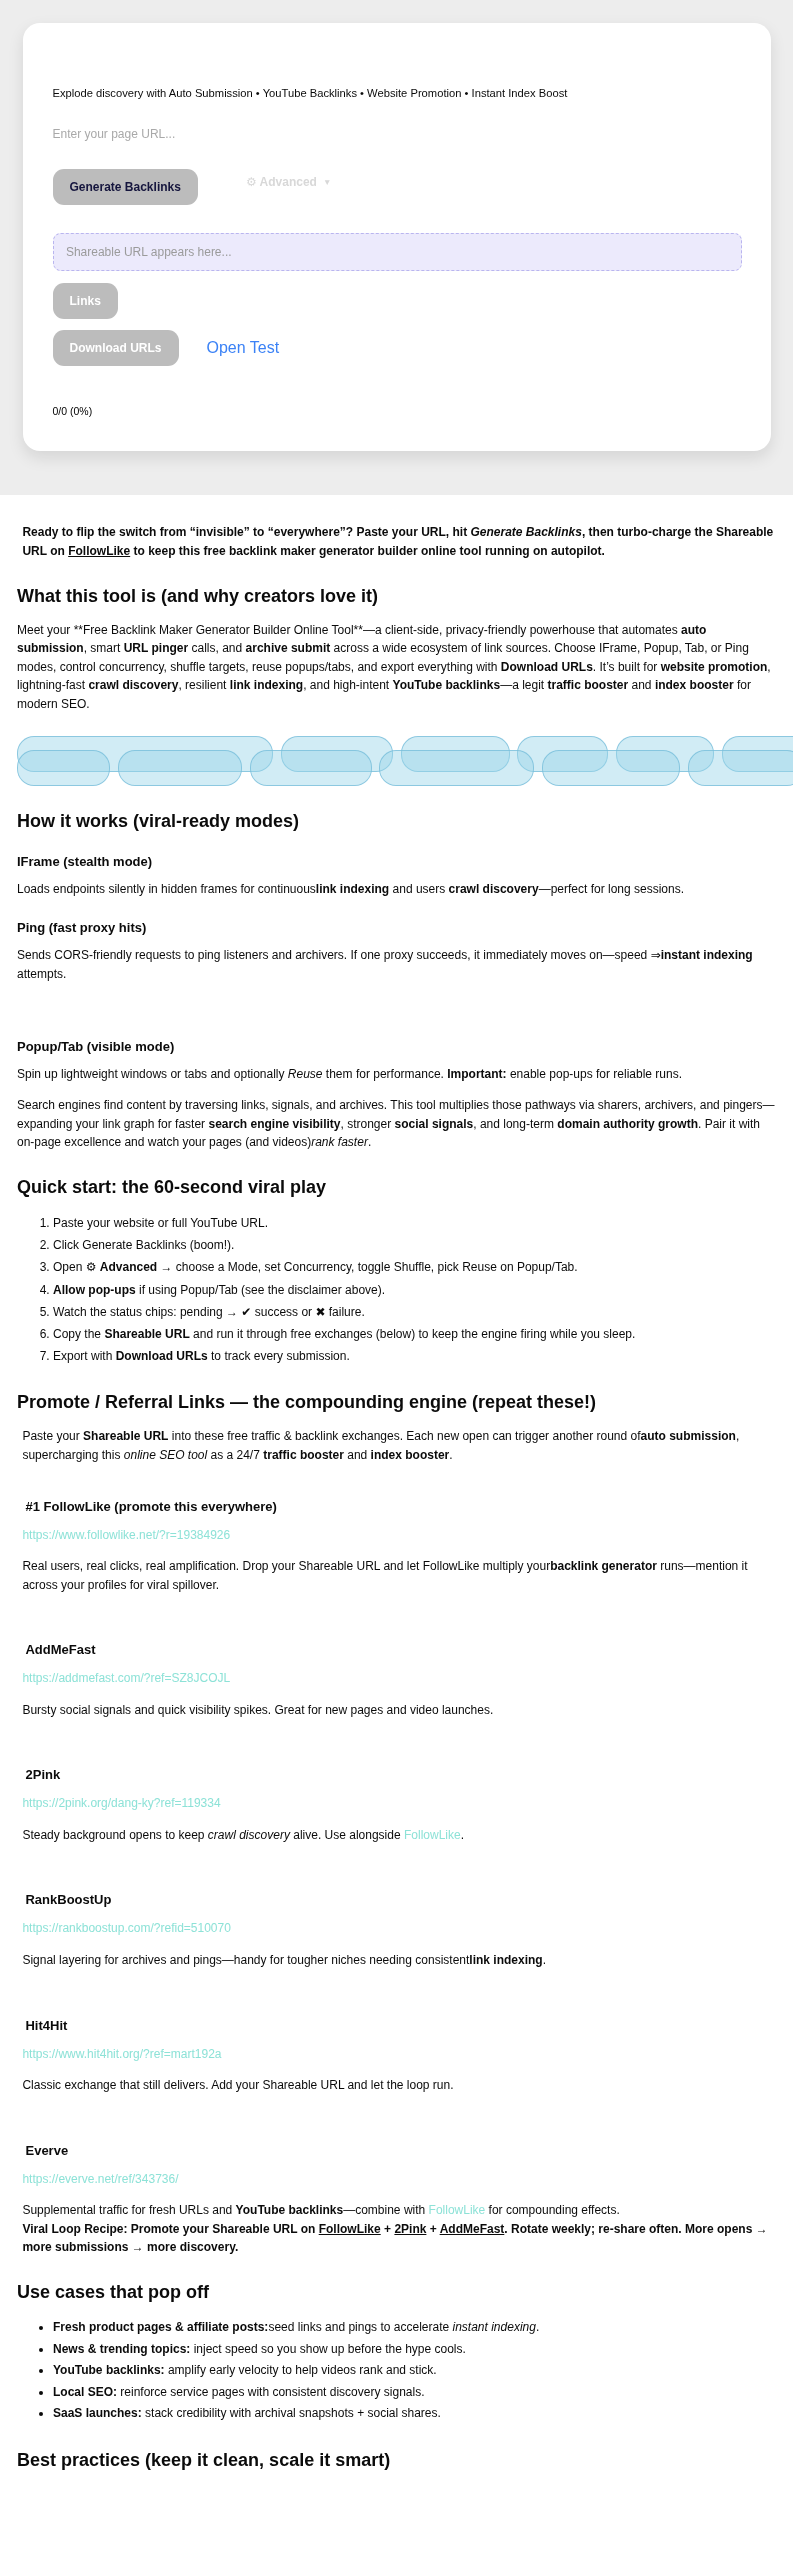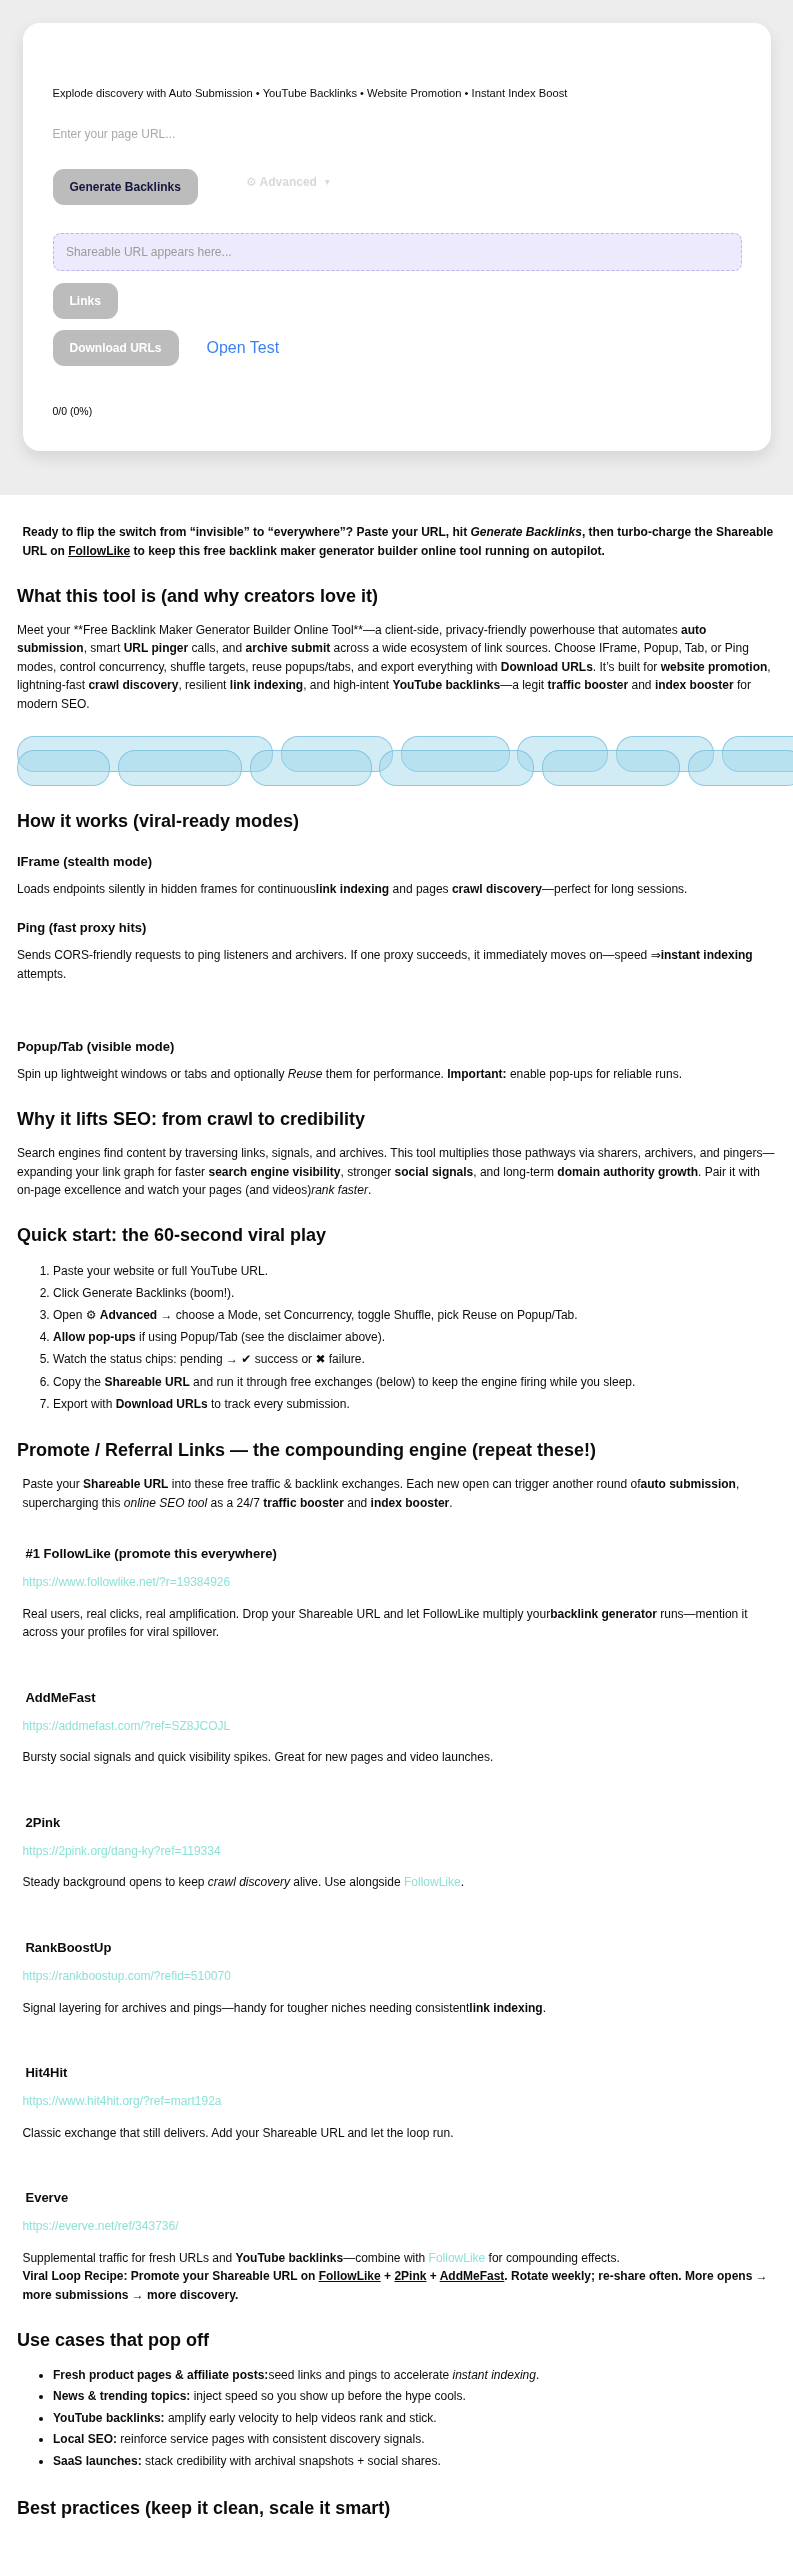--- a/index.html
+++ b/index.html
@@ -142,32 +142,31 @@
       <div class="chip" style="width:138px"></div>
       <div class="chip" style="width:116px"></div>
 
     </div>
   </div>
 
   <h2>How it works (viral-ready modes)</h2>
 
   <div>
     <h3>IFrame (stealth mode)</h3>
-    <p><span>Loads endpoints silently in hidden frames for continuous</span><span class="b">link indexing</span><span> and pages </span><span class="b">crawl discovery</span><span>—perfect for long sessions.</span></p>
+    <p><span>Loads endpoints silently in hidden frames for continuous</span><span class="b">link indexing</span><span> and users </span><span class="b">crawl discovery</span><span>—perfect for long sessions.</span></p>
   </div>
   <div>
     <h3>Ping (fast proxy hits)</h3>
     <p><span>Sends CORS-friendly requests to ping listeners and archivers. If one proxy succeeds, it immediately moves on—speed ⇒</span><span class="b">instant indexing</span><span> attempts.</span></p>
   </div>
   <div>
     <h3 class="mode-gap">Popup/Tab (visible mode)</h3>
     <p><span>Spin up lightweight windows or tabs and optionally </span><span class="i">Reuse</span><span> them for performance. </span><span class="b">Important:</span><span> enable pop-ups for reliable runs.</span></p>
   </div>
 
-  <h2>Why it lifts SEO: from crawl to credibility</h2>
   <p><span>Search engines find content by traversing links, signals, and archives. This tool multiplies those pathways via sharers, archivers, and pingers—expanding your link graph for faster </span><span class="b">search engine visibility</span><span>, stronger </span><span class="b">social signals</span><span>, and long-term </span><span class="b">domain authority growth</span><span>. Pair it with on-page excellence and watch your pages (and videos)</span><span class="i">rank faster</span><span>.</span></p>
 
   <h2>Quick start: the 60-second viral play</h2>
   <ol class="quick">
     <li><span>Paste your website or full YouTube URL.</span></li>
     <li><span>Click   Generate Backlinks   (boom!).</span></li>
     <li><span>Open ⚙ </span><span class="b">Advanced</span><span> → choose a Mode, set Concurrency, toggle Shuffle, pick Reuse on Popup/Tab.</span></li>
     <li><span class="b">Allow pop-ups</span><span> if using Popup/Tab (see the disclaimer above).</span></li>
     <li><span>Watch the status chips:   pending → ✔ success or ✖ failure.</span></li>
     <li><span>Copy the </span><span class="b">Shareable URL</span><span> and run it through free exchanges (below) to keep the engine firing while you sleep.</span></li>

